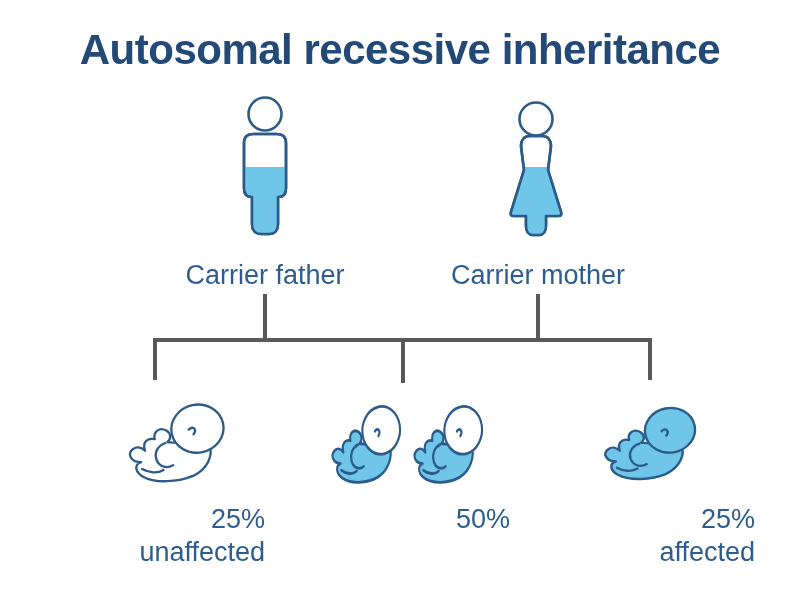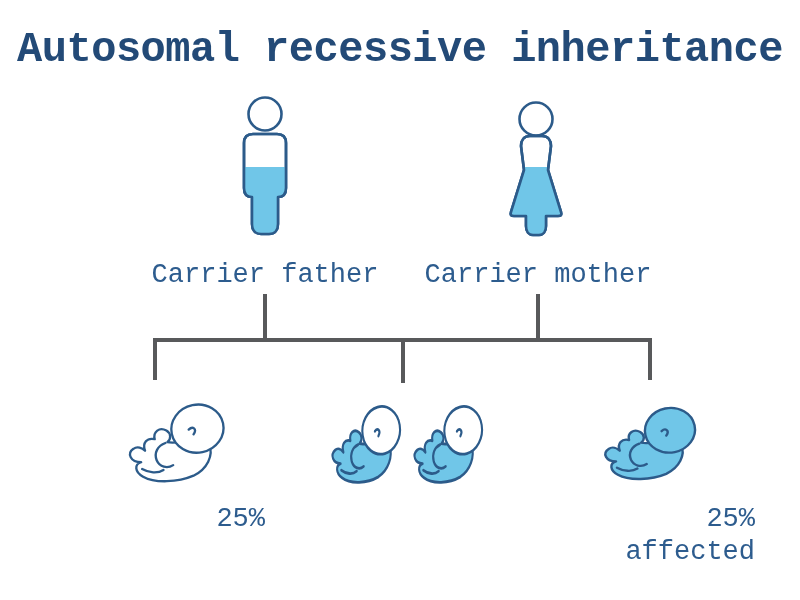--- a/index.html
+++ b/index.html
@@ -1,19 +1,19 @@
 <!DOCTYPE html>
 <html style="--title-text: #234A77; --label-text: #2D5C8E; --figure-outline: #2C5B8A; --carrier-fill: #70C6E8; --tree-line: #58595B; --background: #FFFFFF;"><head>
 <meta charset="utf-8">
 <style>
   html,body{margin:0;padding:0;background:#fff;}
   .canvas{
     position:relative;width:800px;height:600px;overflow:hidden;
     background:var(--background,#fff);
-    font-family:Liberation Mono, monospace;
+    font-family:Liberation Sans, sans-serif;
   }
   .title{
     position:absolute;top:26px;left:0;width:100%;margin:0;
     text-align:center;font-size:42px;font-weight:bold;letter-spacing:-0.5px;
     color:var(--title-text,#234A77);
   }
   .diagram-svg{position:absolute;left:0;top:0;}
   .parent-label{
     position:absolute;width:250px;text-align:center;
     font-size:27px;color:var(--label-text,#2D5C8E);
@@ -91,21 +91,23 @@
       <use href="#baby-head" style="fill:var(--carrier-fill,#70C6E8)"></use>
       <use href="#baby-lines" fill="none"></use>
     </g>
   </svg>
 
   <div class="parent-label father">Carrier father</div>
   <div class="parent-label mother">Carrier mother</div>
 
   <div class="outcome o1">
     <div>25%</div>
+    <div>unaffected</div>
   </div>
   <div class="outcome o2">
+    <div>50%</div>
   </div>
   <div class="outcome o3">
     <div>25%</div>
     <div>affected</div>
   </div>
 
 </div>
 
 </body></html>

